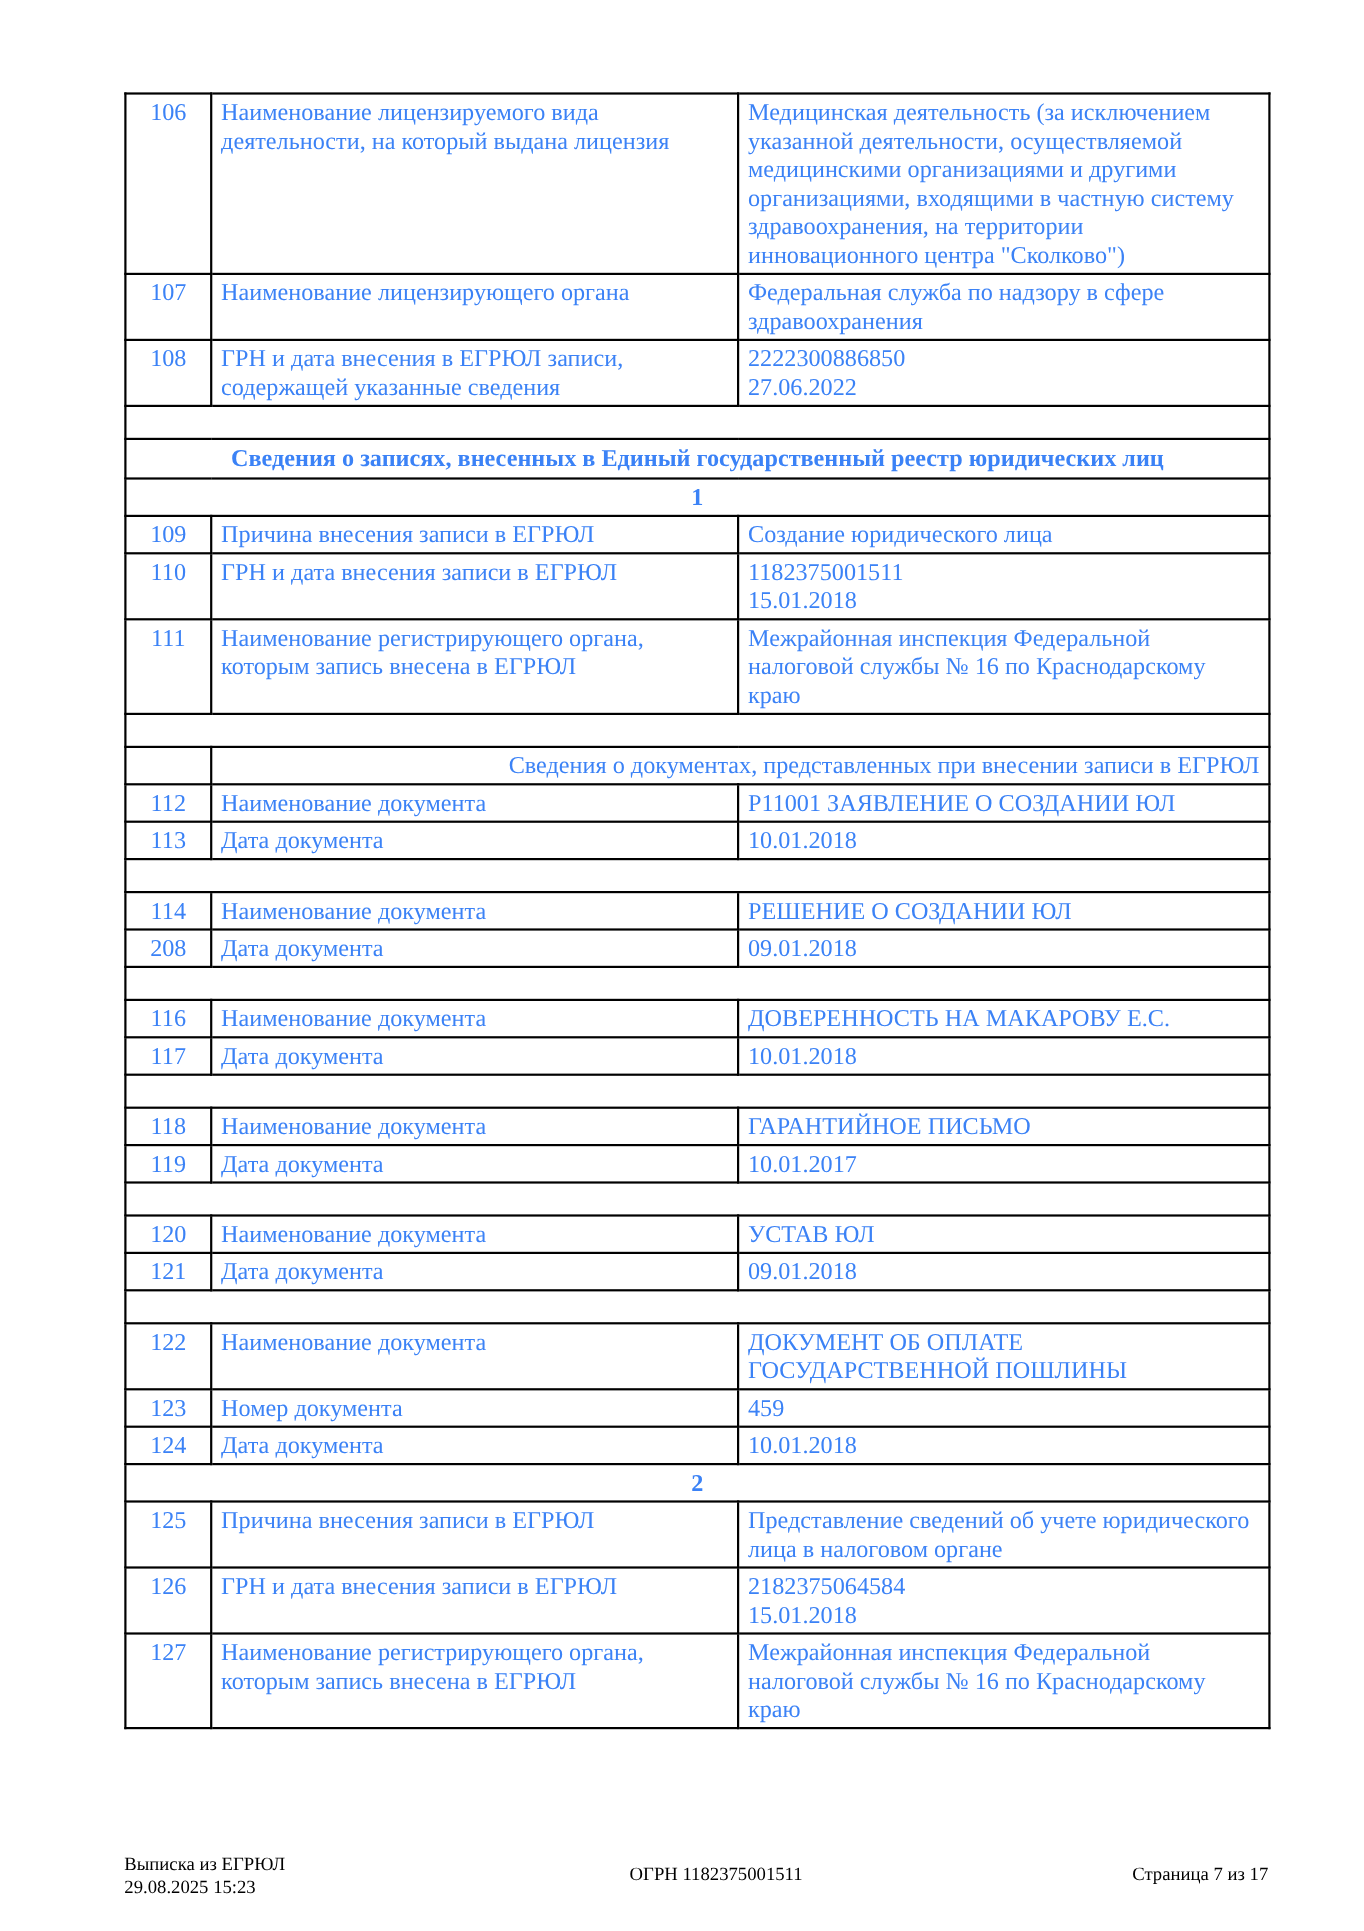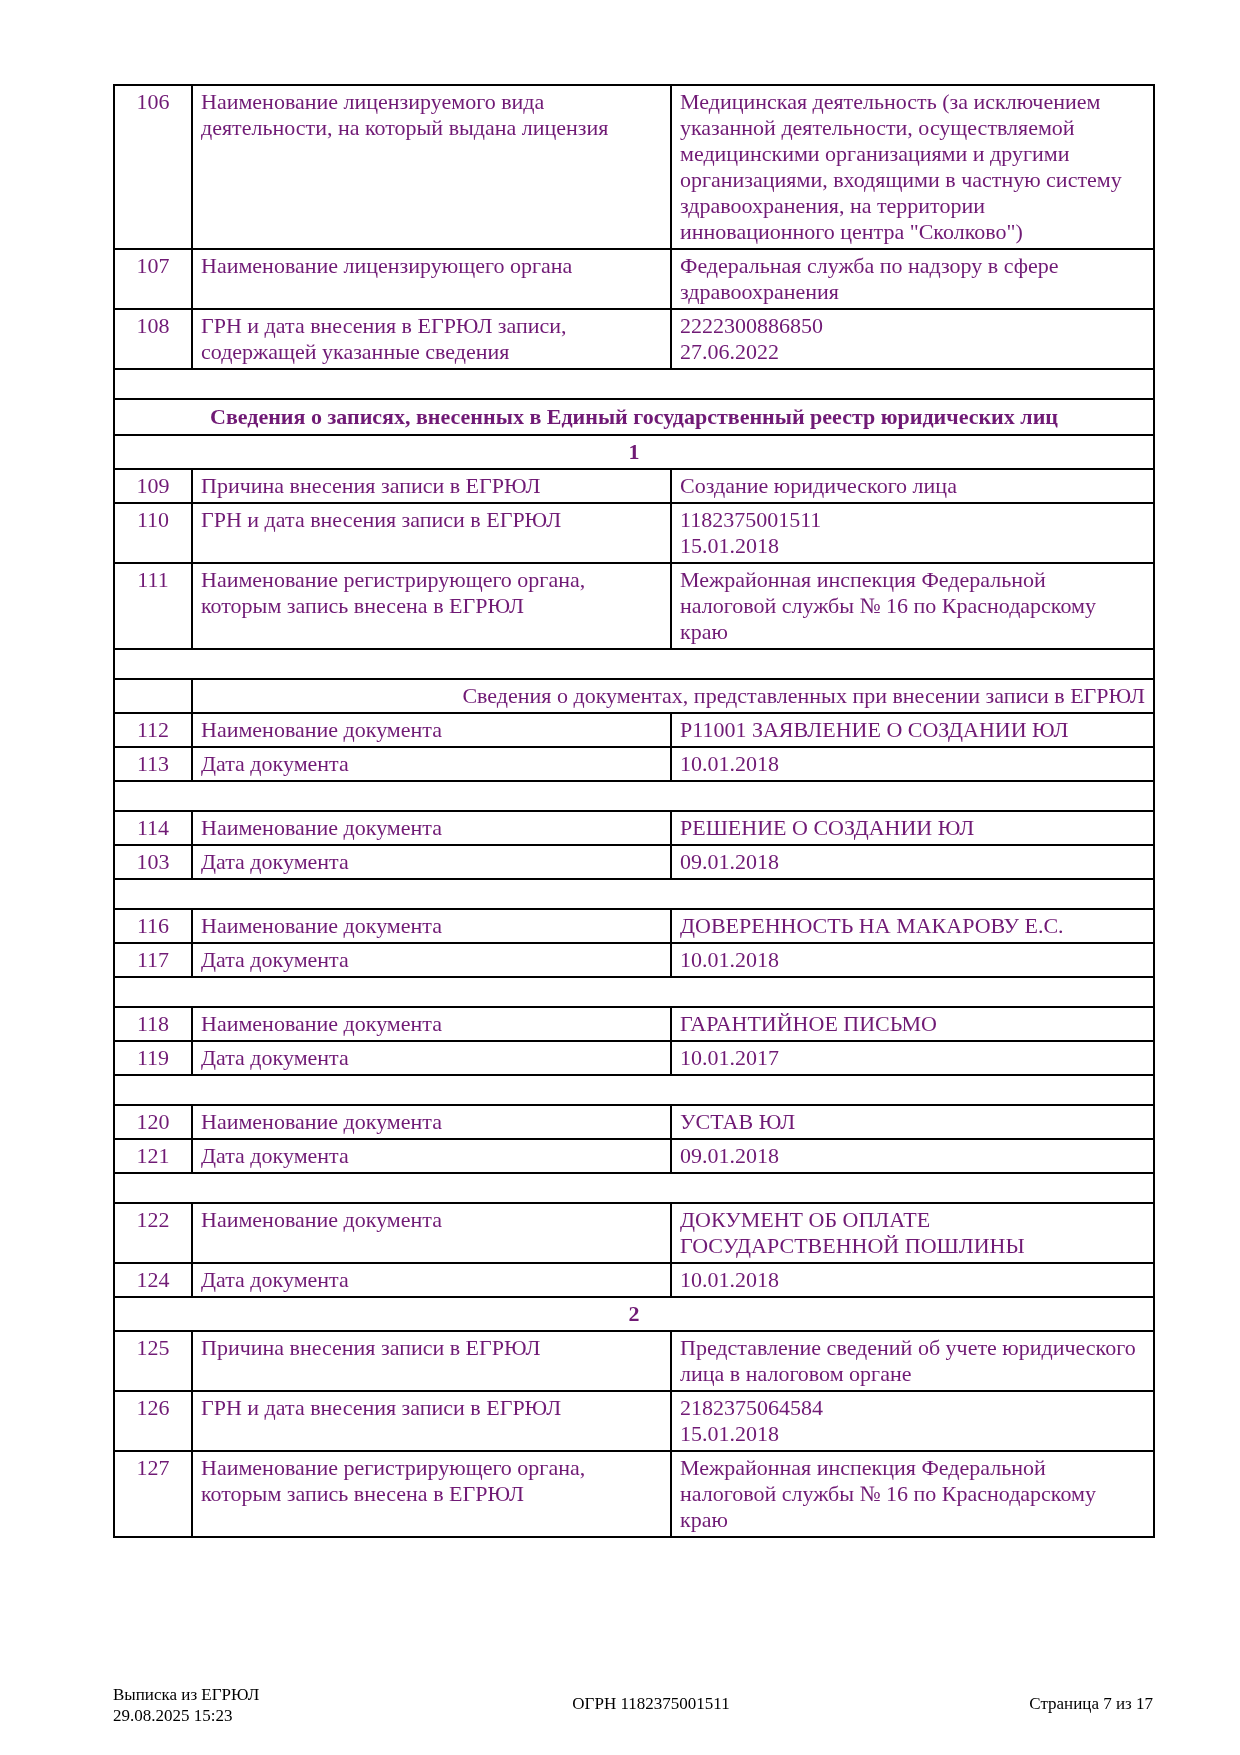--- a/index.html
+++ b/index.html
@@ -5,21 +5,21 @@
 <style>
   html,body{margin:0;padding:0;background:#ffffff;}
   body{
     width:1240px;height:1755px;position:relative;overflow:hidden;
     font-family:"Liberation Serif", "DejaVu Serif", serif;
     color:#000000;
   }
   .doc-table{
     position:absolute;left:113px;top:84px;width:1040px;
     border-collapse:collapse;table-layout:fixed;
-    font-size:22px;line-height:26px;color:#701a75;
+    font-size:22px;line-height:26px;color:#3b82f6;
   }
   .doc-table td{
     border:2px solid #000000;
     vertical-align:top;
     padding:3px 8px;
     overflow:hidden;
   }
   .c-num{width:78px;text-align:center;padding:3px 2px;}
   .c-label{width:479px;border-radius:10px;}
   .c-value{width:483px;white-space:pre-line;}
@@ -107,21 +107,21 @@
         </tr>
         <tr class="r-spacer">
           <td colspan="3"></td>
         </tr>
         <tr class="r-data">
           <td class="c-num">114</td>
           <td class="c-label">Наименование документа</td>
           <td class="c-value">РЕШЕНИЕ О СОЗДАНИИ ЮЛ</td>
         </tr>
         <tr class="r-data">
-          <td class="c-num">103</td>
+          <td class="c-num">208</td>
           <td class="c-label">Дата документа</td>
           <td class="c-value">09.01.2018</td>
         </tr>
         <tr class="r-spacer">
           <td colspan="3"></td>
         </tr>
         <tr class="r-data">
           <td class="c-num">116</td>
           <td class="c-label">Наименование документа</td>
           <td class="c-value">ДОВЕРЕННОСТЬ НА МАКАРОВУ Е.С.</td>
@@ -157,20 +157,25 @@
           <td class="c-label">Дата документа</td>
           <td class="c-value">09.01.2018</td>
         </tr>
         <tr class="r-spacer">
           <td colspan="3"></td>
         </tr>
         <tr class="r-data">
           <td class="c-num">122</td>
           <td class="c-label">Наименование документа</td>
           <td class="c-value">ДОКУМЕНТ ОБ ОПЛАТЕ ГОСУДАРСТВЕННОЙ ПОШЛИНЫ</td>
+        </tr>
+        <tr class="r-data">
+          <td class="c-num">123</td>
+          <td class="c-label">Номер документа</td>
+          <td class="c-value">459</td>
         </tr>
         <tr class="r-data">
           <td class="c-num">124</td>
           <td class="c-label">Дата документа</td>
           <td class="c-value">10.01.2018</td>
         </tr>
         <tr class="r-record">
           <td colspan="3">2</td>
         </tr>
         <tr class="r-data">

